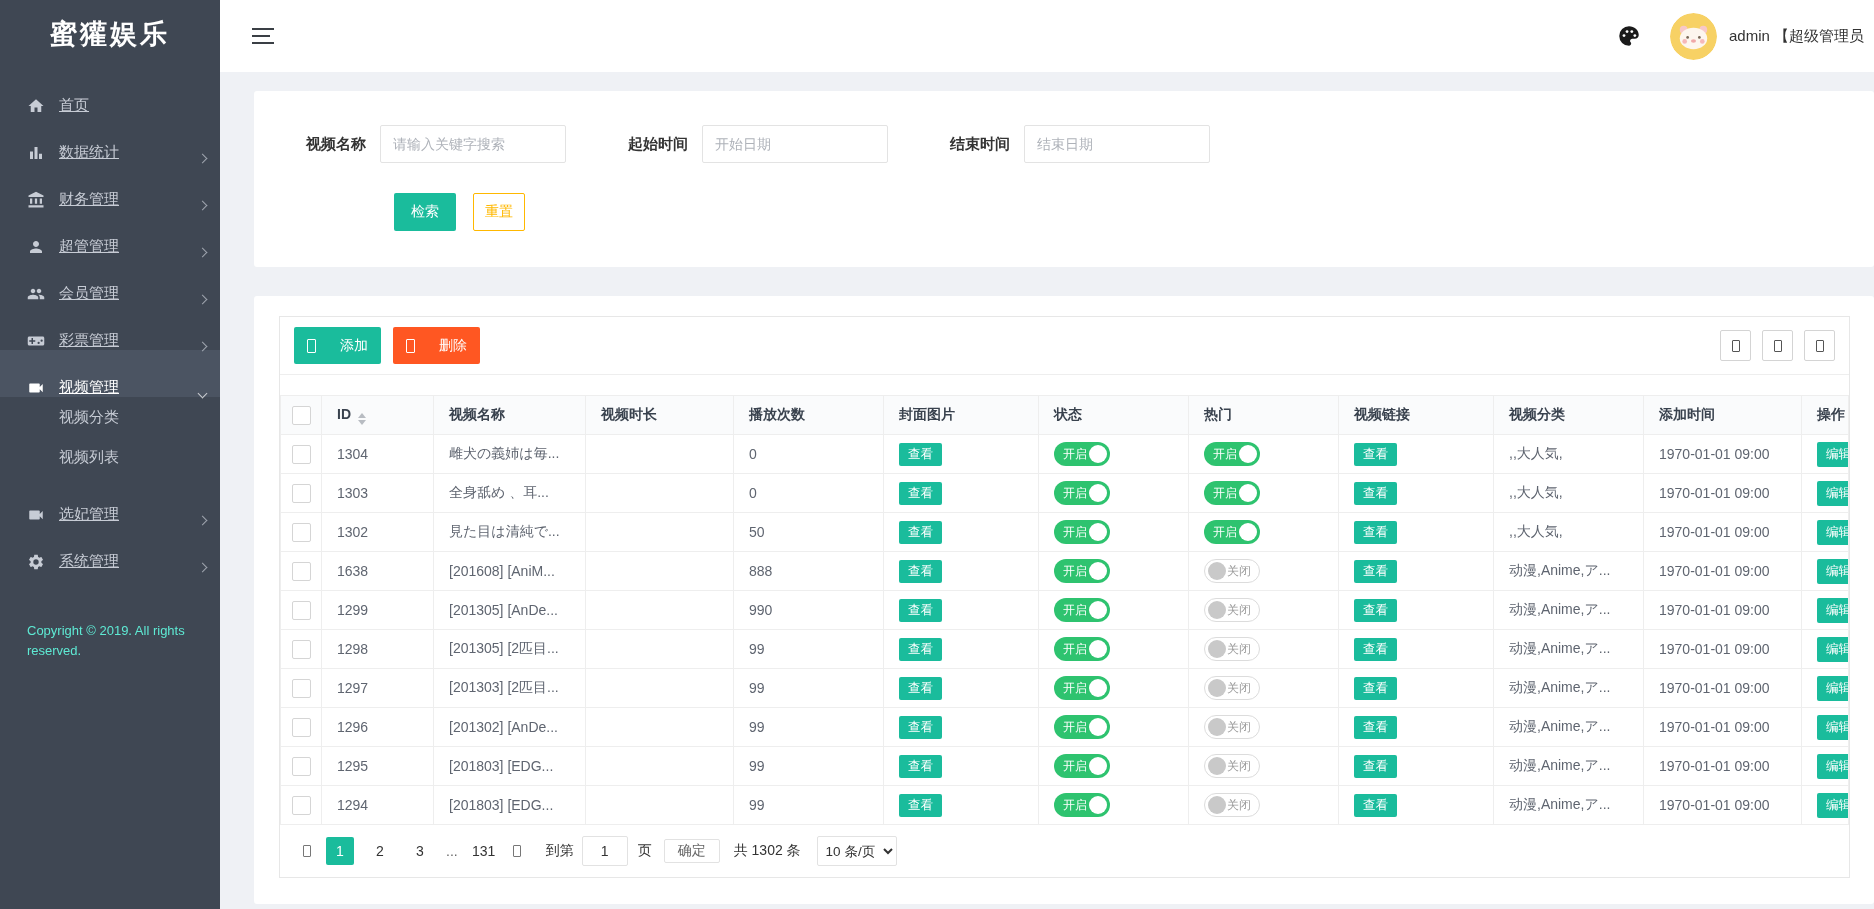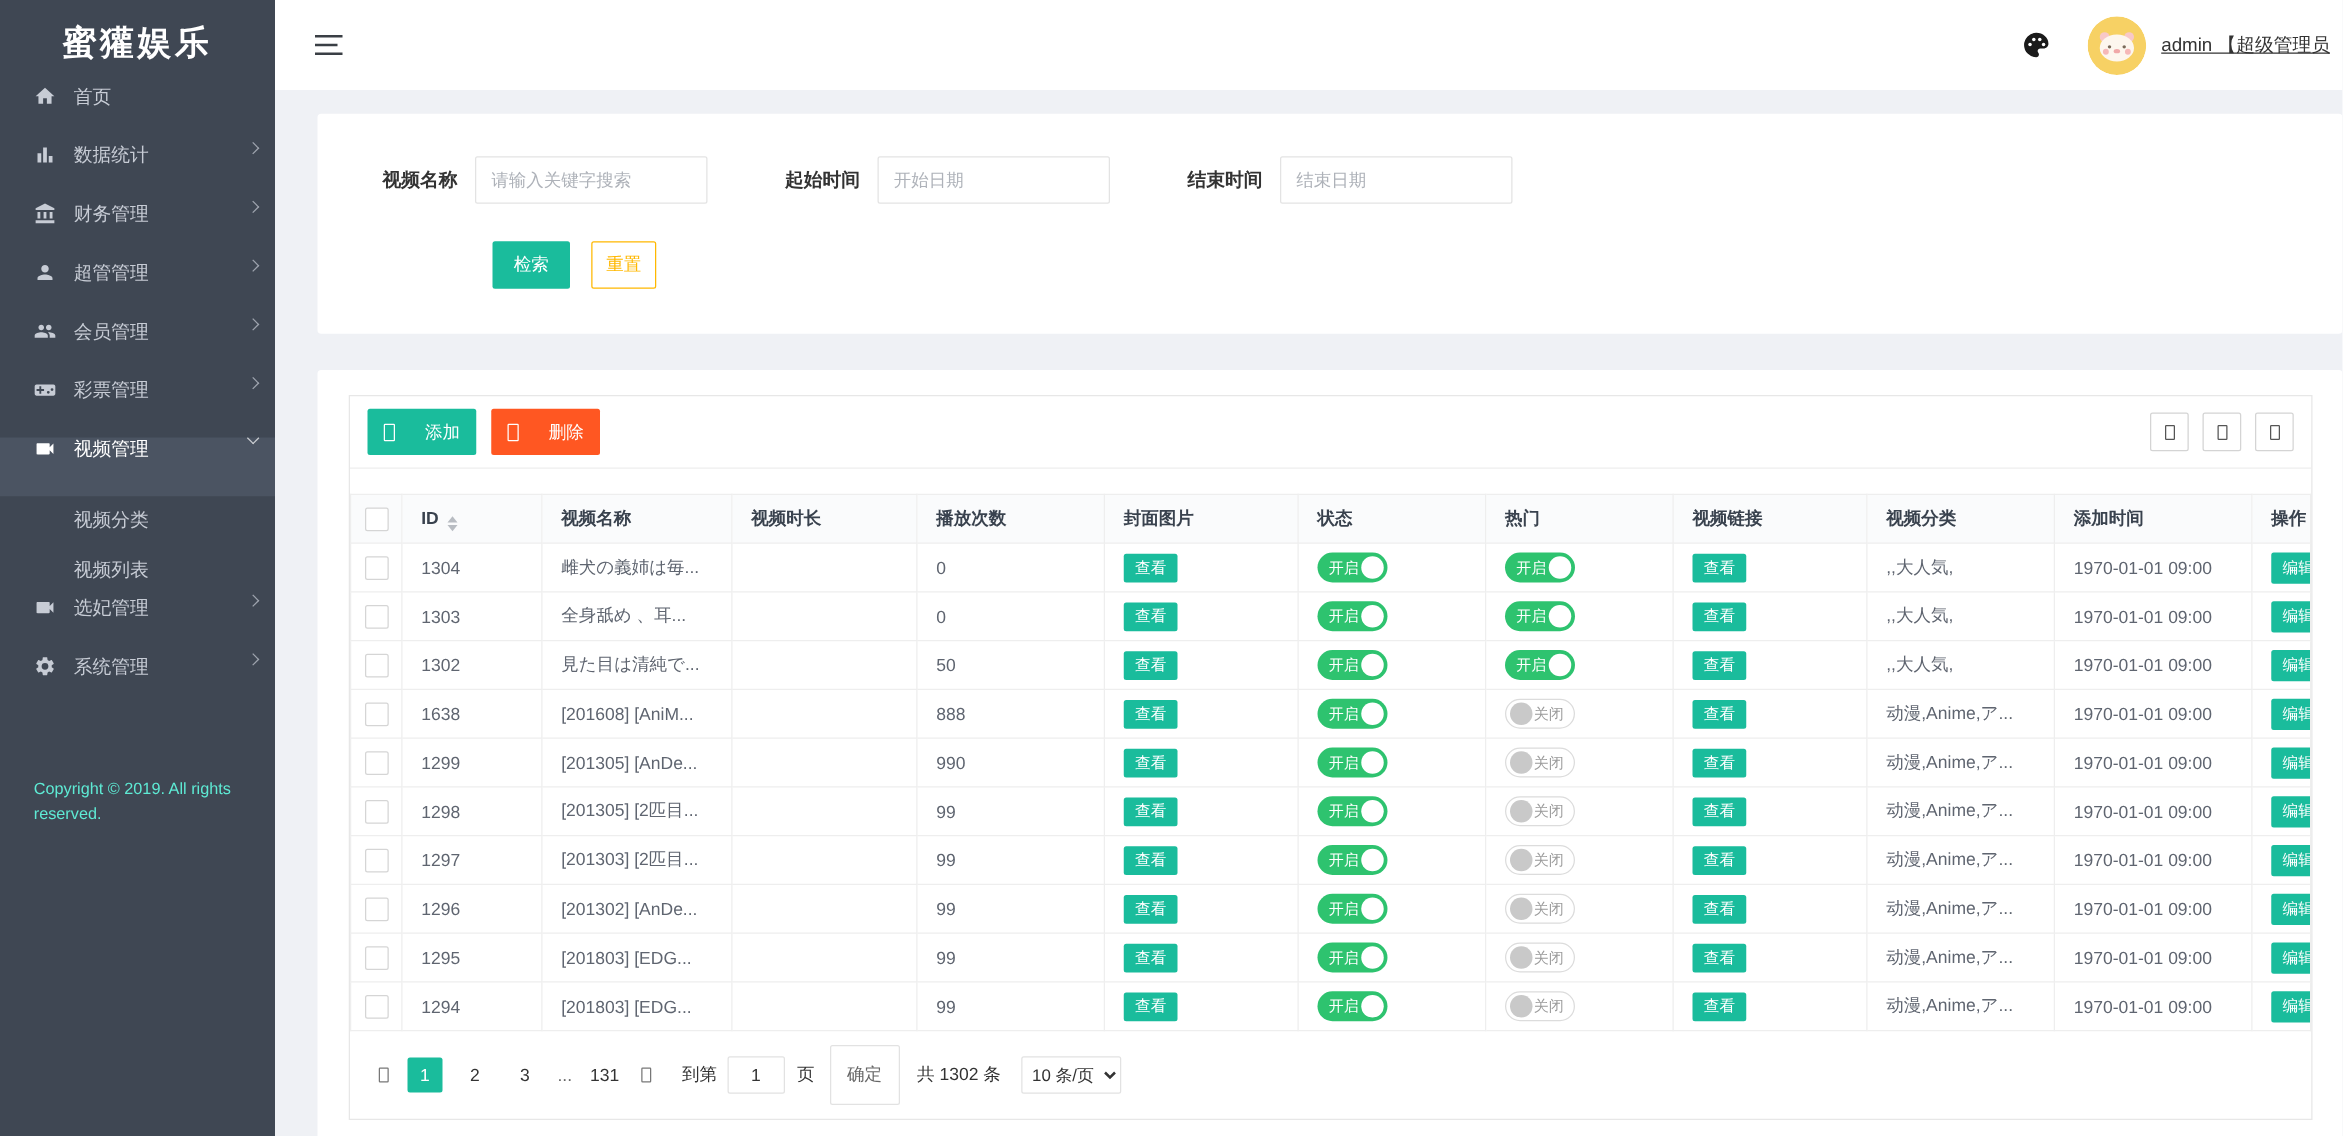--- a/index.html
+++ b/index.html
@@ -8,33 +8,33 @@
     font-family: "Liberation Sans", "DejaVu Sans", sans-serif;
     background: #eff1f5;
     overflow: hidden;
     position: relative;
     color: #333;
   }
 
   
   .sidebar { position: absolute; left: 0; top: 0; width: 220px; height: 100%; background: #3f4753; z-index: 5; }
   .brand { height: 68px; display: flex; align-items: center; justify-content: center; color: #fff; font-size: 27px; font-weight: bold; letter-spacing: 3px; }
-  .menu-item { height: 47px; display: flex; align-items: flex-start; padding: 0 14px 0 27px; color: #c7ccd5; font-size: 15px; cursor: pointer; }
+  .menu-item { height: 47px; display: flex; align-items: flex-end; padding: 0 14px 0 27px; color: #c7ccd5; font-size: 15px; cursor: pointer; text-decoration: underline; }
   .menu-item.active { background: #4b5462; color: #fff; }
   .mi-icon { width: 18px; height: 18px; margin-right: 14px; display: inline-flex; flex: none; }
   .mi-icon svg { width: 18px; height: 18px; fill: currentColor; }
   .mi-label { flex: 1; }
   .chev { width: 7px; height: 7px; border-right: 1.6px solid currentColor; border-bottom: 1.6px solid currentColor; opacity: .7; flex: none; }
   .chev.right { transform: rotate(-45deg); }
   .chev.down { transform: rotate(45deg); margin-top: -3px; }
   .submenu-item { height: 40px; line-height: 40px; padding-left: 59px; color: #c7ccd5; font-size: 15px; cursor: pointer; }
   .copyright { margin: 50px 0 0 27px; color: #5eead4; font-size: 13px; width: 158px; line-height: 1.55; }
 
   
-  .topbar { position: absolute; left: 220px; right: 0; top: 0; height: 72px; background: #fff; display: flex; align-items: center; padding: 0 10px 0 32px; text-decoration: underline; }
+  .topbar { position: absolute; left: 220px; right: 0; top: 0; height: 72px; background: #fff; display: flex; align-items: center; padding: 0 10px 0 32px; }
   .hamburger { width: 22px; display: flex; flex-direction: column; gap: 5px; cursor: pointer; }
   .hamburger i { display: block; height: 2px; background: #3a3f45; }
   .hamburger i:nth-child(2) { width: 80%; }
   .topbar-right { margin-left: auto; display: flex; align-items: center; gap: 26px; }
   .palette-btn { width: 28px; height: 28px; cursor: pointer; display: flex; align-items: center; }
   .user-chip { display: flex; align-items: center; gap: 12px; cursor: pointer; max-width: 230px; overflow: hidden; }
   .avatar { width: 47px; height: 47px; border-radius: 50%; flex: none; }
   .user-name { font-size: 15px; color: #333; white-space: nowrap; }
 
   
@@ -87,21 +87,21 @@
   .op-edit { background: #1abc9c; margin-right: 8px; }
 
   .pagination { display: flex; align-items: center; padding: 11px 14px; font-size: 14px; color: #333; }
   .page-nav { color: #777; margin: 0 9px; cursor: pointer; display: inline-flex; }
   .page-num { min-width: 28px; height: 28px; display: inline-flex; align-items: center; justify-content: center; margin: 0 6px; cursor: pointer; border-radius: 2px; color: #333; }
   .page-num.active { background: #1abc9c; color: #fff; }
   .page-dots { margin: 0 6px; color: #666; }
   .goto-label { margin: 0 8px 0 16px; }
   .goto-input { width: 46px; height: 30px; border: 1px solid #e2e2e2; text-align: center; font-size: 14px; border-radius: 2px; outline: none; color: #333; }
   .page-unit { margin: 0 12px 0 10px; color: #333; }
-  .btn-confirm { height: 48px; padding: 0 13px; background: #fff; border: 1px solid #e2e2e2; color: #666; border-radius: 2px; cursor: pointer; font-size: 14px; }
+  .btn-confirm { height: 24px; padding: 0 13px; background: #fff; border: 1px solid #e2e2e2; color: #666; border-radius: 2px; cursor: pointer; font-size: 14px; }
   .total { margin: 0 16px 0 14px; white-space: nowrap; }
   .per-page select { height: 30px; border: 1px solid #e2e2e2; color: #333; font-size: 13.5px; border-radius: 2px; padding: 0 4px; background: #fff; outline: none; }
 </style>
 </head>
 <body>
 
 <aside class="sidebar">
   <div class="brand">蜜獾娱乐</div>
   <nav id="menu">
       <div class="menu-item">

